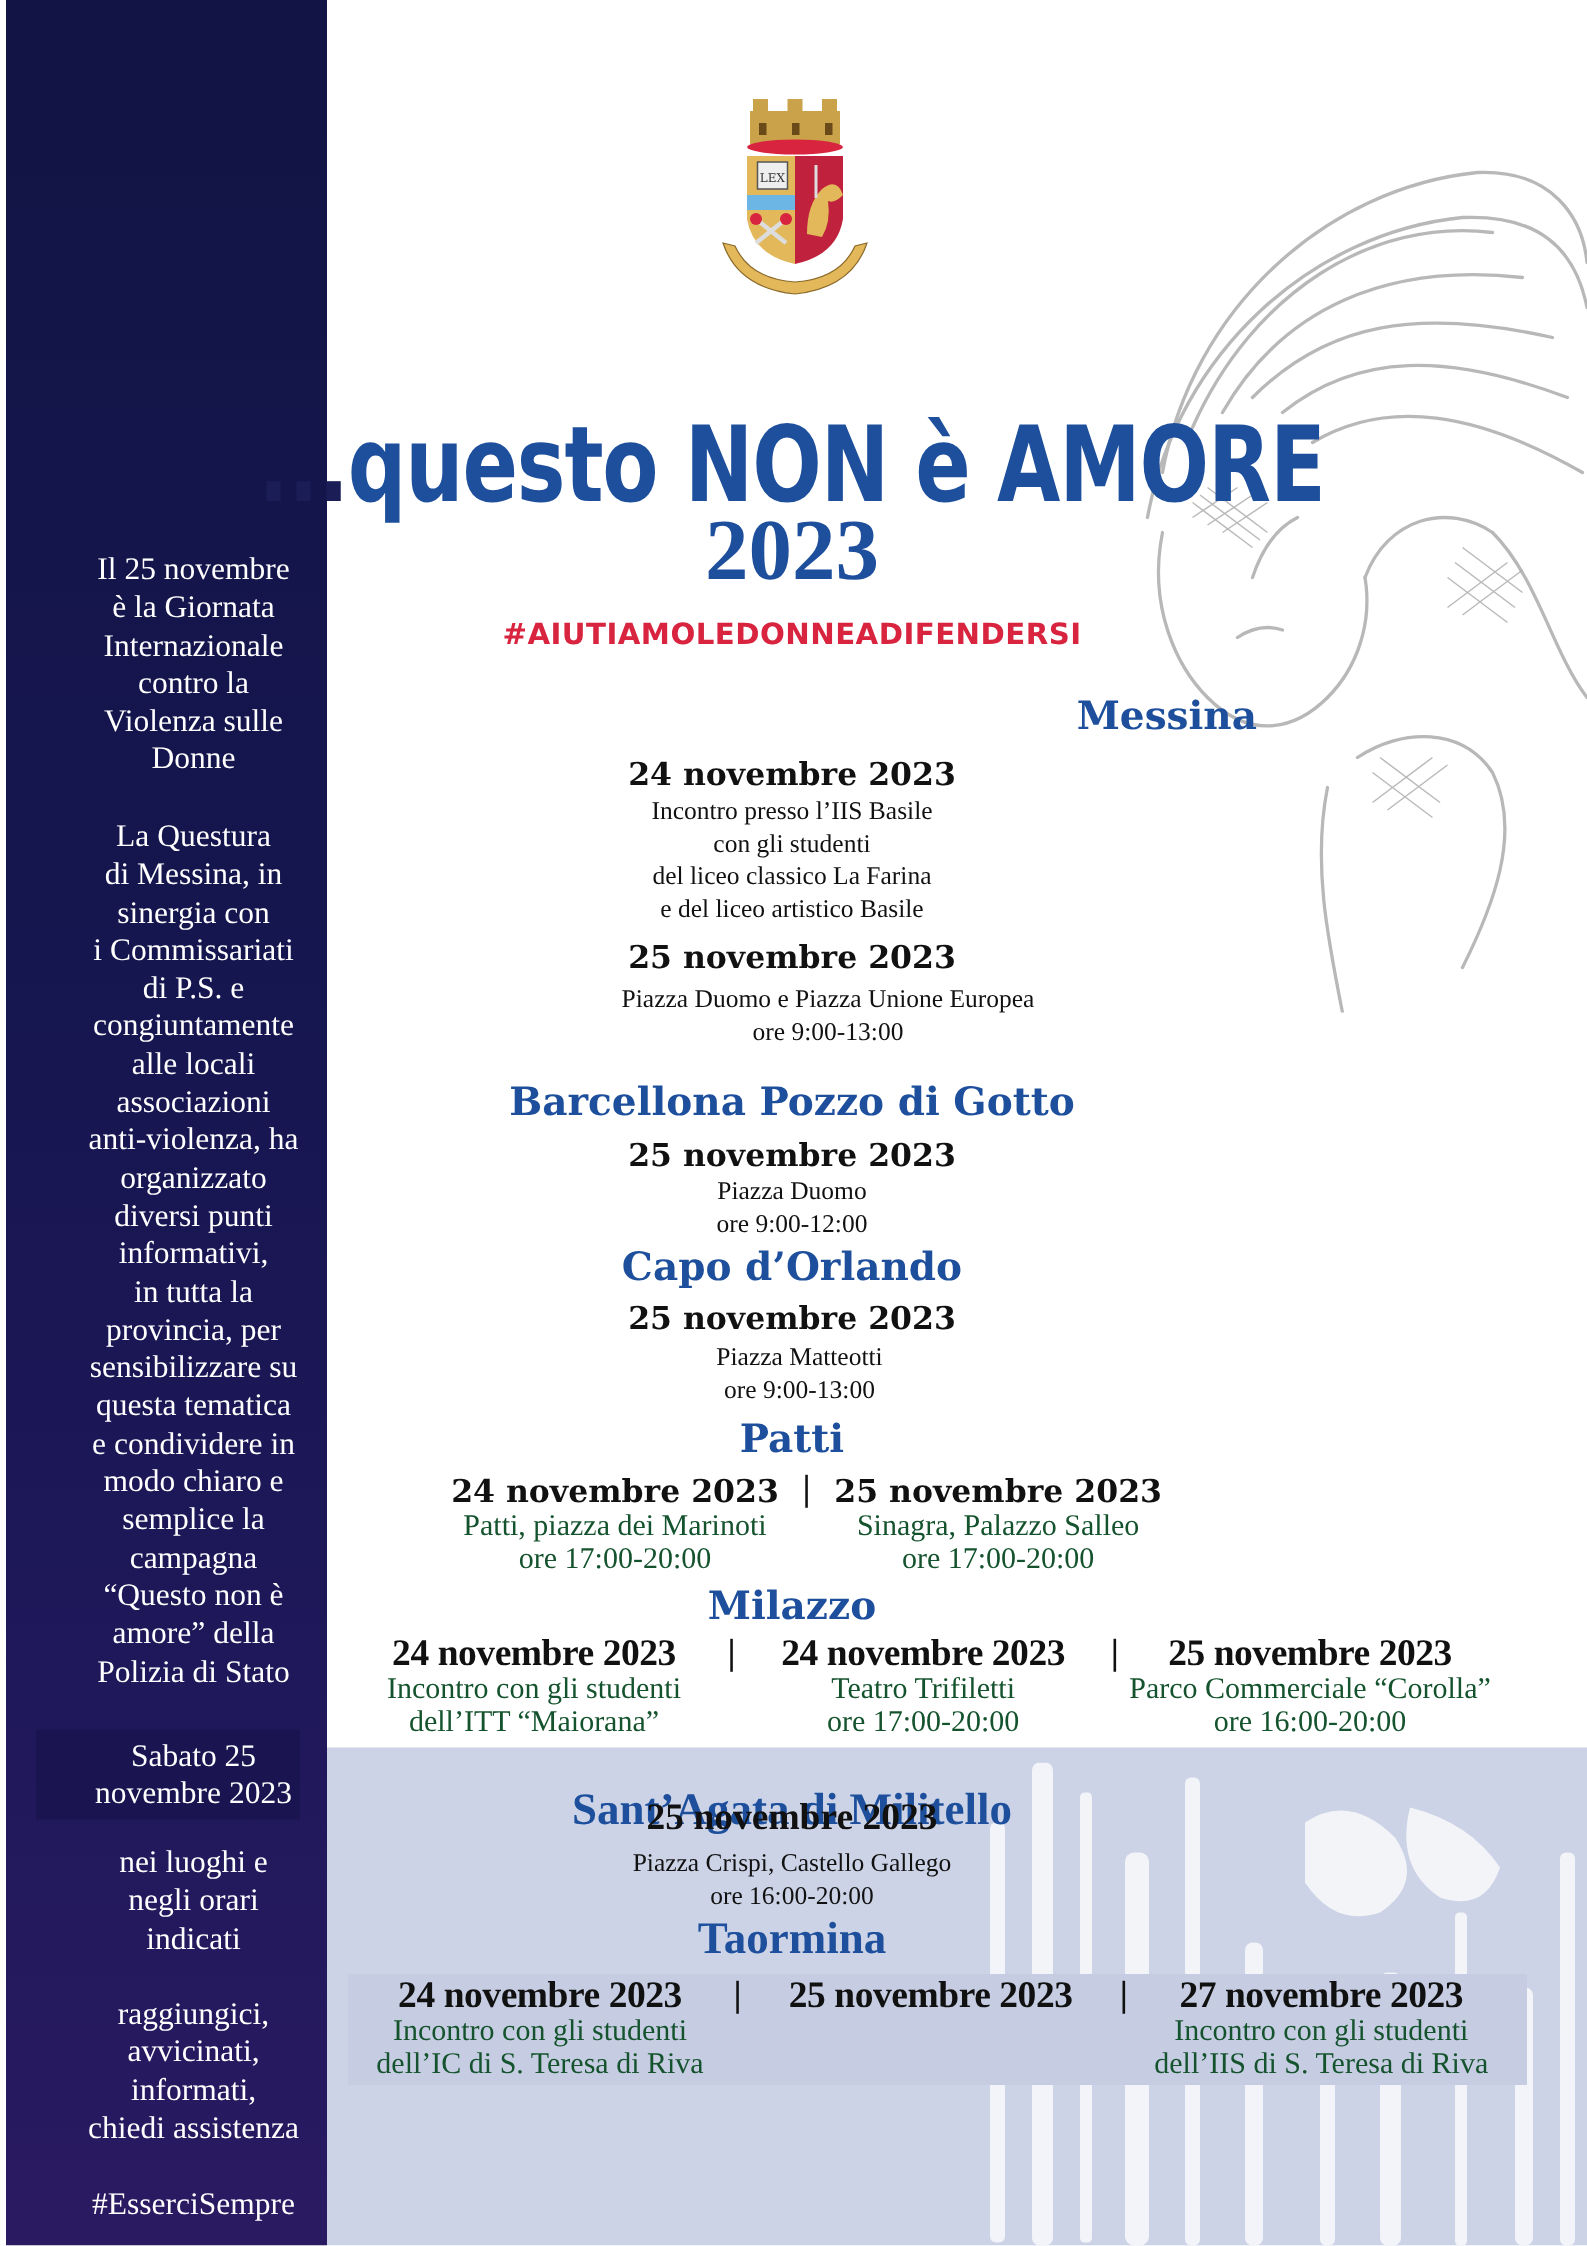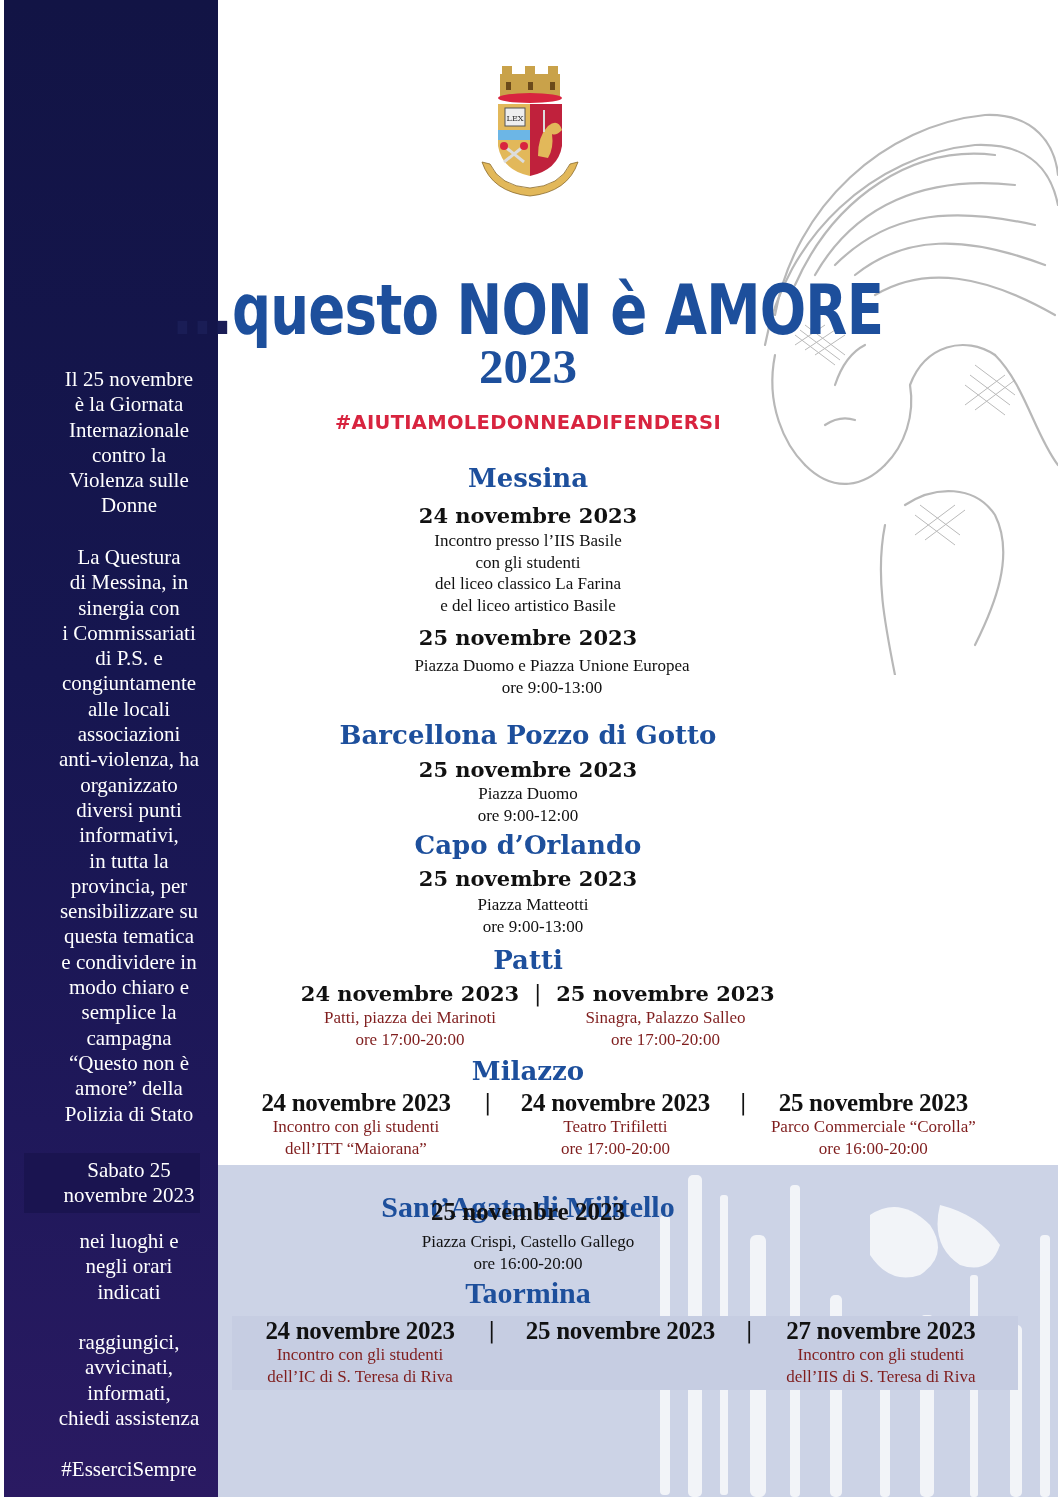--- a/index.html
+++ b/index.html
@@ -42,21 +42,21 @@
       font-family: "DejaVu Sans", "Liberation Sans", sans-serif;
       font-weight: bold; font-size: 70px; line-height: 80px;
       color: #1d4f9c; letter-spacing: -1px;
       transform: scaleX(0.78); transform-origin: left center;
       white-space: nowrap;
     }
     .headline .dots { color: #1a1d56; }
     .year {
       position: absolute; left: 218px; top: 342px; width: 620px; text-align: center;
       font-family: "Liberation Serif", serif; font-weight: bold;
-      font-size: 49px; line-height: 50px; color: #1d4f9c;
+      font-size: 58px; line-height: 50px; color: #1d4f9c;
     }
     .hashtag {
       position: absolute; left: 218px; top: 410px; width: 620px; text-align: center;
       font-family: "DejaVu Sans", "Liberation Sans", sans-serif; font-weight: bold;
       font-size: 19.5px; line-height: 26px; color: #d8243f; letter-spacing: 0.3px;
     }
     .city {
       position: absolute; left: 218px; width: 620px; text-align: center;
       font-family: "DejaVu Serif", serif; font-weight: bold;
       font-size: 26px; line-height: 32px; color: #1d4f9c;
@@ -72,21 +72,21 @@
       font-size: 17px; line-height: 21.5px; color: #111111; white-space: pre-line;
     }
     .col-row { position: absolute; display: flex; }
     .col { text-align: center; }
     .col .date-c {
       font-family: "DejaVu Serif", serif; font-weight: bold;
       font-size: 21px; line-height: 26px; color: #111111; white-space: nowrap;
     }
     .col .detail-c {
       font-family: "Liberation Serif", serif;
-      font-size: 17px; line-height: 21.5px; color: #7f1d1d; white-space: pre-line;
+      font-size: 20px; line-height: 21.5px; color: #14532d; white-space: pre-line;
     }
     .narrow .date-c { font-family: "Liberation Serif", serif; font-size: 25px; letter-spacing: -0.3px; }
     .sep {
       font-family: "DejaVu Serif", serif; font-size: 22px; line-height: 26px; color: #111;
       padding: 0 4px;
     }
     .taormina-band {
       position: absolute; left: 232px; top: 1316px; width: 786px; height: 74px;
       background: #c6cde2;
     }
@@ -205,21 +205,21 @@
     <path d="M4 96 q10 30 48 34 q38 -4 48 -34 l-8 2 q-10 22 -40 24 q-30 -2 -40 -24z" fill="#e2b85a" stroke="#8a6a2a" stroke-width="0.8"></path>
   </g>
 </svg>
 
 <div class="headline">
   <span class="dots">...</span><span>questo NON è AMORE</span>
 </div>
 <div class="year">2023</div>
 <div class="hashtag">#AIUTIAMOLEDONNEADIFENDERSI</div>
 
-<div class="city" style="top:462px;">Messina</div>
+<div class="city" style="top:462px;text-align:right;">Messina</div>
 <div class="date" style="top:503px;">24 novembre 2023</div>
 <div class="detail" style="top:530px;">Incontro presso l’IIS Basile
 con gli studenti
 del liceo classico La Farina
 e del liceo artistico Basile</div>
 <div class="date" style="top:625px;">25 novembre 2023</div>
 <div class="detail" style="top:655px;padding-left:48px;">Piazza Duomo e Piazza Unione Europea
 ore 9:00-13:00</div>
 
 <div class="city" style="top:719px;">Barcellona Pozzo di Gotto</div>

